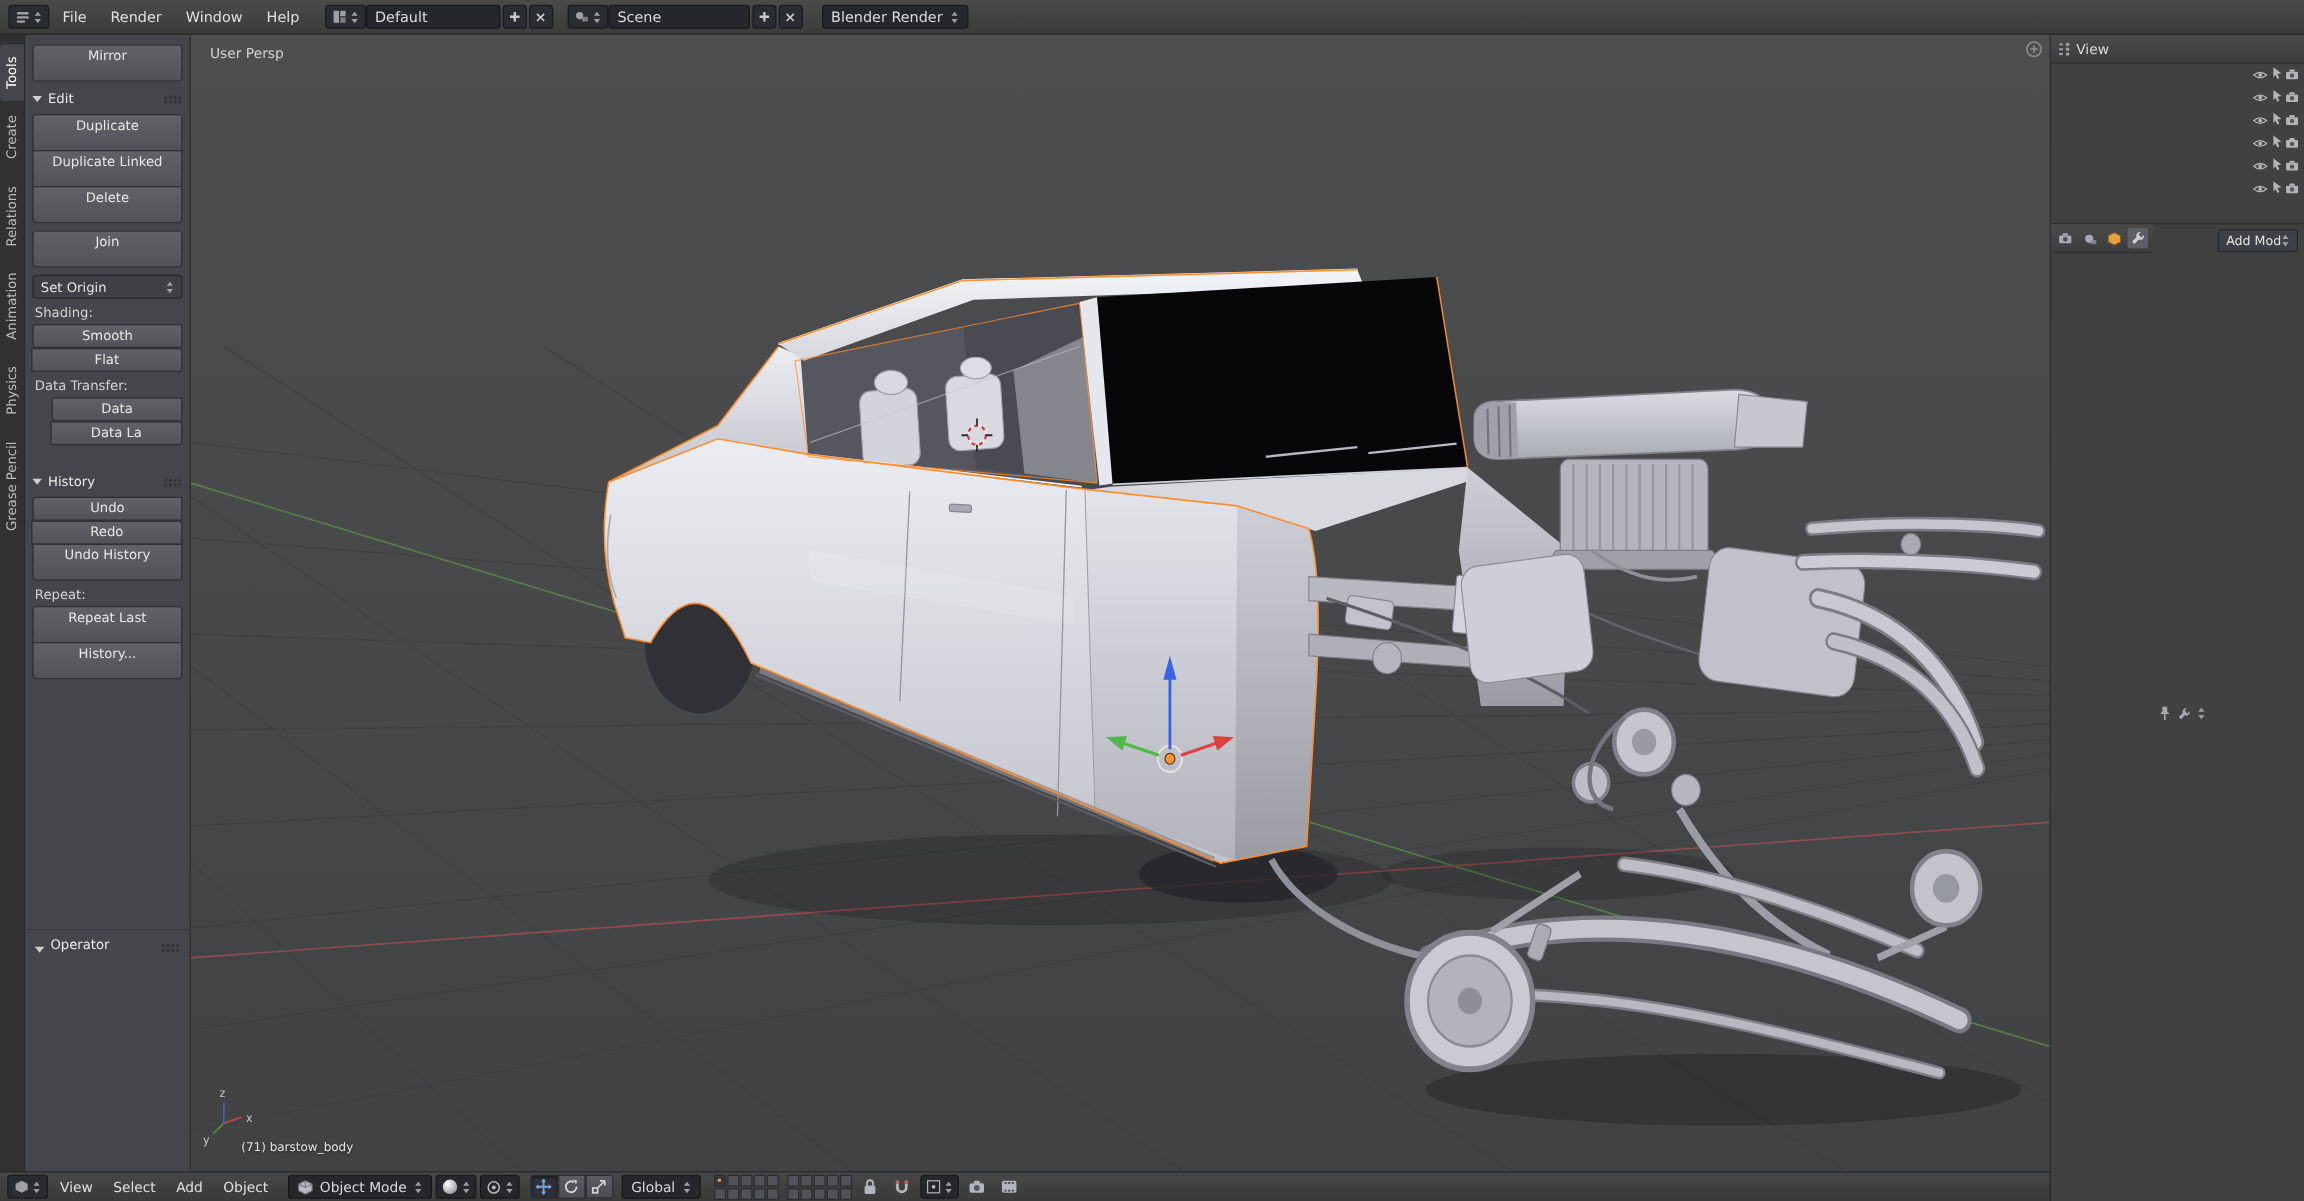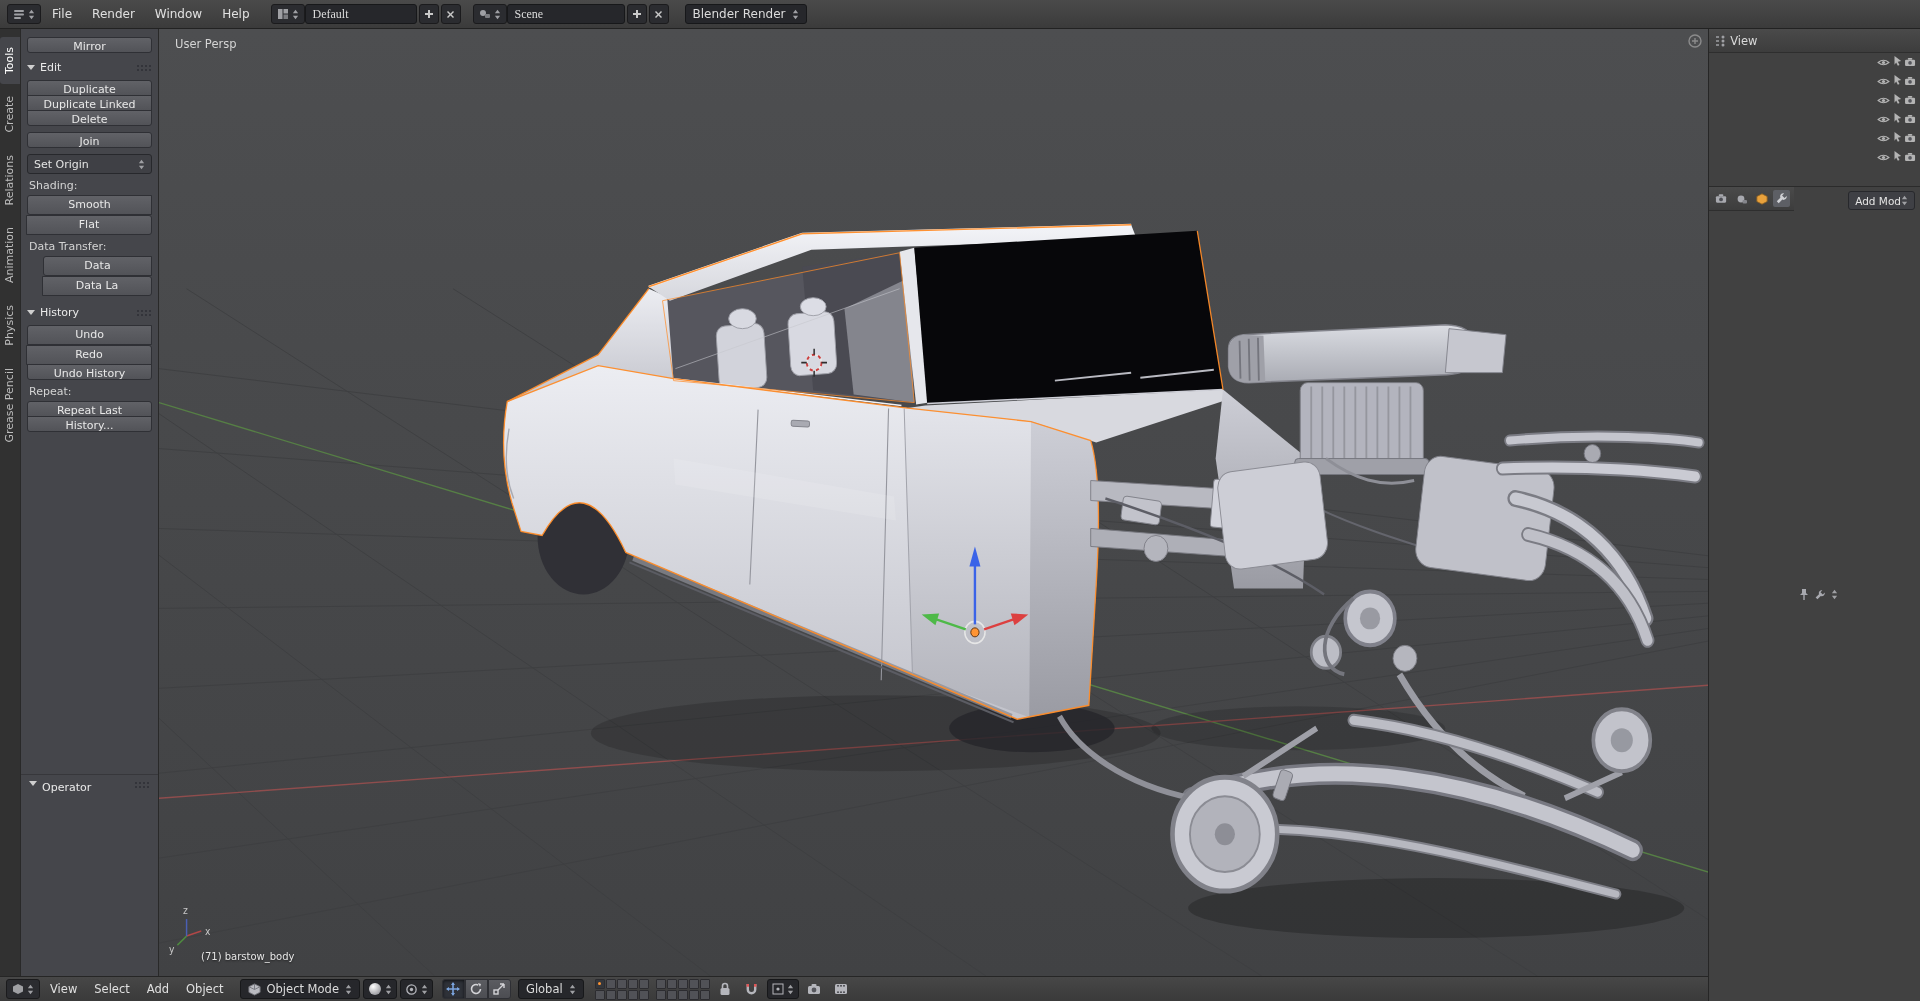--- a/index.html
+++ b/index.html
@@ -11,41 +11,41 @@
   
   .topbar{flex:0 0 29px;display:flex;align-items:center;gap:2px;padding:0 7px;
     background:linear-gradient(#4a4a4a,#3b3b3b);border-bottom:1px solid #222;}
   .menu{padding:3px 9px;border-radius:3px;color:#e0e0e0;cursor:default;}
   .ed-btn{display:flex;align-items:center;gap:3px;background:#2b2c30;border:1px solid #1b1b1d;
     border-radius:3px;height:20px;padding:0 5px;}
   .dd{display:flex;align-items:center;gap:6px;background:#26272b;border:1px solid #17181a;
     border-radius:3px;height:20px;padding:0 7px;color:#dcdcdc;white-space:nowrap;}
   .sq{width:20px;height:20px;background:#2b2c30;border:1px solid #1b1b1d;border-radius:3px;
     display:flex;align-items:center;justify-content:center;margin-left:2px;}
-  .selector{display:flex;align-items:center;margin-left:10px;font-family:Liberation Serif, serif;}
+  .selector{display:flex;align-items:center;margin-left:10px;}
   .selector .dd.field{min-width:112px;}
   .stats{display:flex;align-items:center;gap:7px;margin-left:16px;color:#cfcfcf;
     font-size:11.5px;white-space:nowrap;overflow:hidden;}
 
   
   .content{flex:1;display:flex;min-height:0;}
   .editor3d{flex:1;display:flex;flex-direction:column;min-width:0;}
   .ebody{flex:1;display:flex;min-height:0;}
 
   
   .tabstrip{flex:0 0 21px;background:#313131;border-right:1px solid #292929;display:flex;
     flex-direction:column;padding-top:8px;}
   .vtab{writing-mode:vertical-rl;transform:rotate(180deg);font-size:11px;color:#bdbdbd;
     padding:10px 3px;text-align:center;border-radius:0 3px 3px 0;margin-bottom:2px;}
   .vtab.active{background:#45464b;color:#ffffff;}
 
   
   .toolshelf{flex:0 0 138px;background:#45464b;border-right:1px solid #292929;
     padding:8px 6px;position:relative;font-size:11px;}
-  .shelf-btn{height:16px;line-height:18px;text-align:center;
+  .shelf-btn{height:31px;line-height:18px;text-align:center;
     background:linear-gradient(#616267,#525358);border:1px solid #2f3035;border-radius:3px;
     color:#e8e8e8;margin-bottom:5px;overflow:hidden;white-space:nowrap;}
   .grp-top{margin-bottom:0;border-radius:3px 3px 0 0;}
   .grp-mid{margin:-1px 0 0;border-radius:0;}
   .grp-bot{margin:-1px 0 5px;border-radius:0 0 3px 3px;}
   .btn-row{display:flex;margin-bottom:5px;flex-direction:column;}
   .btn-row .shelf-btn{flex:1;margin-bottom:0;}
   .btn-row .shelf-btn:first-child{border-radius:3px 0 0 3px;}
   .btn-row .shelf-btn:last-child{border-radius:0 3px 3px 0;margin-left:-1px;}
   .btn-row.gt .shelf-btn:first-child{border-radius:3px 0 0 0;}
@@ -53,21 +53,21 @@
   .menu-btn{height:20px;display:flex;align-items:center;justify-content:space-between;
     background:#3f4045;border:1px solid #27282c;border-radius:3px;color:#e4e4e4;
     padding:0 6px;margin-bottom:5px;white-space:nowrap;overflow:hidden;}
   .phead{display:flex;align-items:center;gap:5px;color:#eaeaea;margin:8px 0 6px;}
   .tri{width:0;height:0;border-left:4px solid transparent;border-right:4px solid transparent;
     border-top:5px solid #cfcfcf;display:inline-block;}
   .grip{margin-left:auto;width:16px;height:8px;
     background:radial-gradient(circle,#33343a 1.2px,transparent 1.5px);background-size:4px 4px;}
   .flabel{color:#d4d4d4;margin:3px 0 3px 2px;}
   .operator{position:absolute;left:0;right:0;top:745px;border-top:1px solid #37373b;
-    padding:6px 8px;display:flex;gap:5px;align-items:flex-start;color:#eaeaea;}
+    padding:6px 8px;display:flex;gap:5px;align-items:flex-end;color:#eaeaea;}
 
   
   .view3d{flex:1;position:relative;background:linear-gradient(#4d4e50,#414244);
     min-width:0;overflow:hidden;}
   .view3d svg.scene{position:absolute;inset:0;width:100%;height:100%;display:block;}
   .vlabel{position:absolute;left:16px;top:8px;color:#d4d4d4;font-size:11.5px;}
   .olabel{position:absolute;left:42px;bottom:14px;color:#e6e6e6;font-size:10px;
     text-shadow:0 1px 2px rgba(0,0,0,.5);}
   .npanel-plus{position:absolute;top:5px;right:6px;opacity:.8;}
 
@@ -225,21 +225,21 @@
                 <path d="M4 1L7 5H1z" fill="#9fa0a4"></path>
                 <path d="M4 12L1 8h6z" fill="#9fa0a4"></path>
               </svg>
           </div>
           <div class="flabel">Shading:</div>
           <div class="btn-row">
             <div class="shelf-btn">Smooth</div>
             <div class="shelf-btn">Flat</div>
           </div>
           <div class="flabel">Data Transfer:</div>
-          <div class="btn-row" style="margin-bottom:10px;padding-left:16px;">
+          <div class="btn-row" style="margin-bottom:24px;padding-left:16px;">
             <div class="shelf-btn">Data</div>
             <div class="shelf-btn">Data La</div>
           </div>
 
           <div class="phead">
             <span class="tri"></span>
             <span>History</span>
             <span class="grip"></span>
           </div>
           <div class="btn-row gt" style="margin-bottom:0;">

